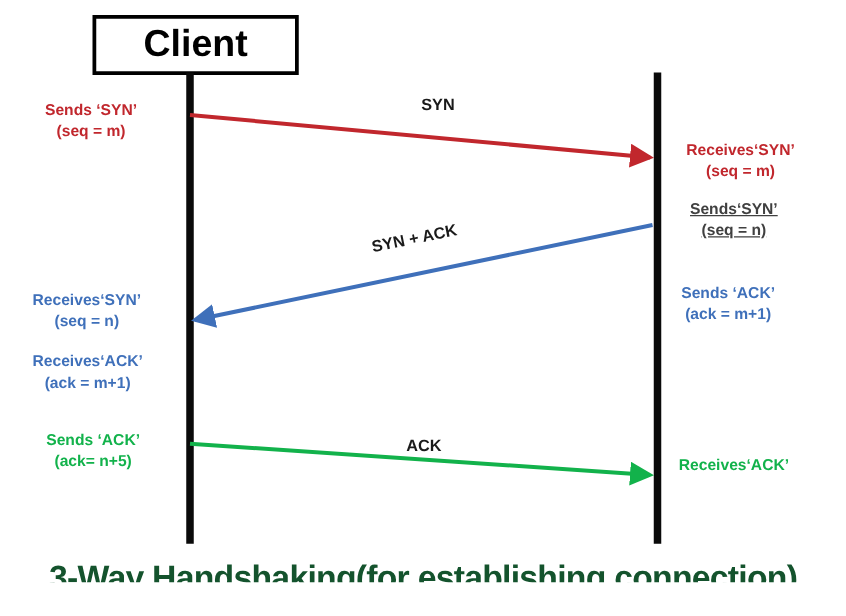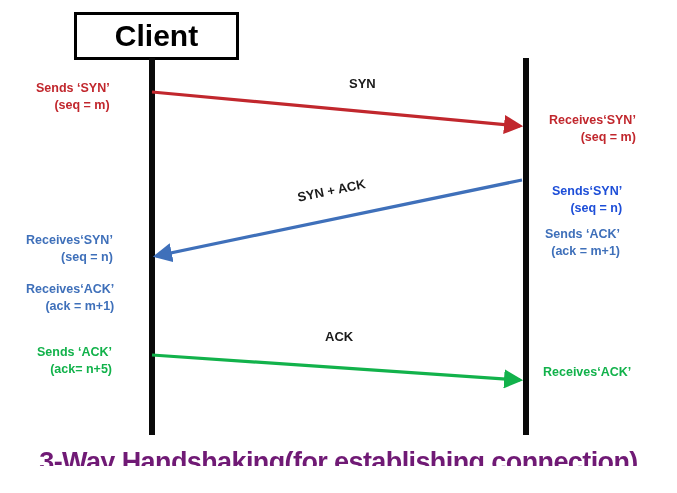--- a/index.html
+++ b/index.html
@@ -57,21 +57,21 @@
   
   .annot {
     position: absolute;
     font-family: "Liberation Sans", sans-serif;
     font-weight: bold;
     font-size: 12.5px;
     line-height: 17px;
     white-space: nowrap;
   }
   .annot .ln { display: block; }
-  .annot.center { text-align: right; }
+  .annot.center { text-align: center; }
 
   
   .msg-label {
     position: absolute;
     font-family: "Liberation Sans", sans-serif;
     font-weight: bold;
     font-size: 13px;
     color: #1a1a1a;
     white-space: nowrap;
   }
@@ -79,21 +79,21 @@
   
   #caption {
     position: absolute;
     left: 0;
     top: 447px;
     width: 677px;
     text-align: center;
     font-family: "Liberation Sans", sans-serif;
     font-weight: bold;
     font-size: 27px;
-    color: #701a75;
+    color: #14532d;
     letter-spacing: -0.6px;
   }
   #caption-text {
     border-bottom: 4px solid #111111;
     padding-bottom: 1px;
     display: inline-block;
   }
 </style>
 </head>
 <body>
@@ -121,25 +121,25 @@
       </marker>
     </defs>
 
     <line x1="152" y1="92" x2="520" y2="126" stroke="#C1272D" stroke-width="3.2" marker-end="url(#head-red)"></line>
 
     <line x1="522" y1="180" x2="156" y2="256" stroke="#3F70BA" stroke-width="3.2" marker-end="url(#head-blue)"></line>
 
     <line x1="152" y1="355" x2="520" y2="380" stroke="#12B24B" stroke-width="3.2" marker-end="url(#head-green)"></line>
   </svg>
 
-  <div class="msg-label" style="left:349px; top:76px;">SYN</div>
+  <div class="msg-label" style="left:337px; top:76px;">SYN</div>
 
   <div class="msg-label" style="left:296px; top:190px; transform:rotate(-11.5deg); transform-origin:left top;">SYN + ACK</div>
 
-  <div class="msg-label" style="left:325px; top:329px;">ACK</div>
+  <div class="msg-label" style="left:325px; top:349px;">ACK</div>
 
   <div class="annot center" style="left:36px; top:80px; color:#C1272D;">
     <span class="ln">Sends ‘SYN’</span>
     <span class="ln">(seq = m)</span>
   </div>
 
   <div class="annot center" style="left:26px; top:232px; color:#3F70BA;">
     <span class="ln">Receives‘SYN’</span>
     <span class="ln">(seq = n)</span>
   </div>
@@ -152,21 +152,21 @@
   <div class="annot center" style="left:37px; top:344px; color:#12B24B;">
     <span class="ln">Sends ‘ACK’</span>
     <span class="ln">(ack= n+5)</span>
   </div>
 
   <div class="annot center" style="left:549px; top:112px; color:#C1272D;">
     <span class="ln">Receives‘SYN’</span>
     <span class="ln">(seq = m)</span>
   </div>
 
-  <div class="annot center" style="left:552px; top:183px; color:#1d4ed8;">
+  <div class="annot center" style="left:552px; top:159px; color:#404040;text-decoration:underline;">
     <span class="ln">Sends‘SYN’</span>
     <span class="ln">(seq = n)</span>
   </div>
 
   <div class="annot center" style="left:545px; top:226px; color:#3F70BA;">
     <span class="ln">Sends ‘ACK’</span>
     <span class="ln">(ack = m+1)</span>
   </div>
 
   <div class="annot center" style="left:543px; top:364px; color:#12B24B;">

